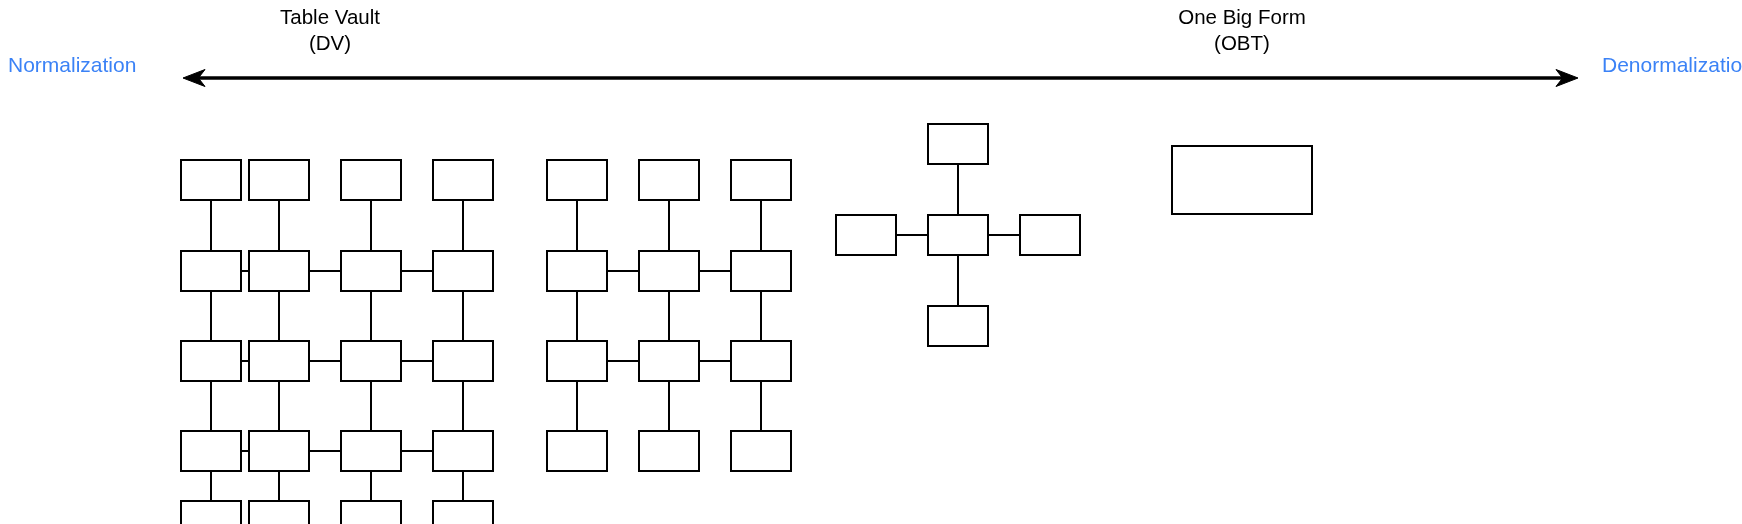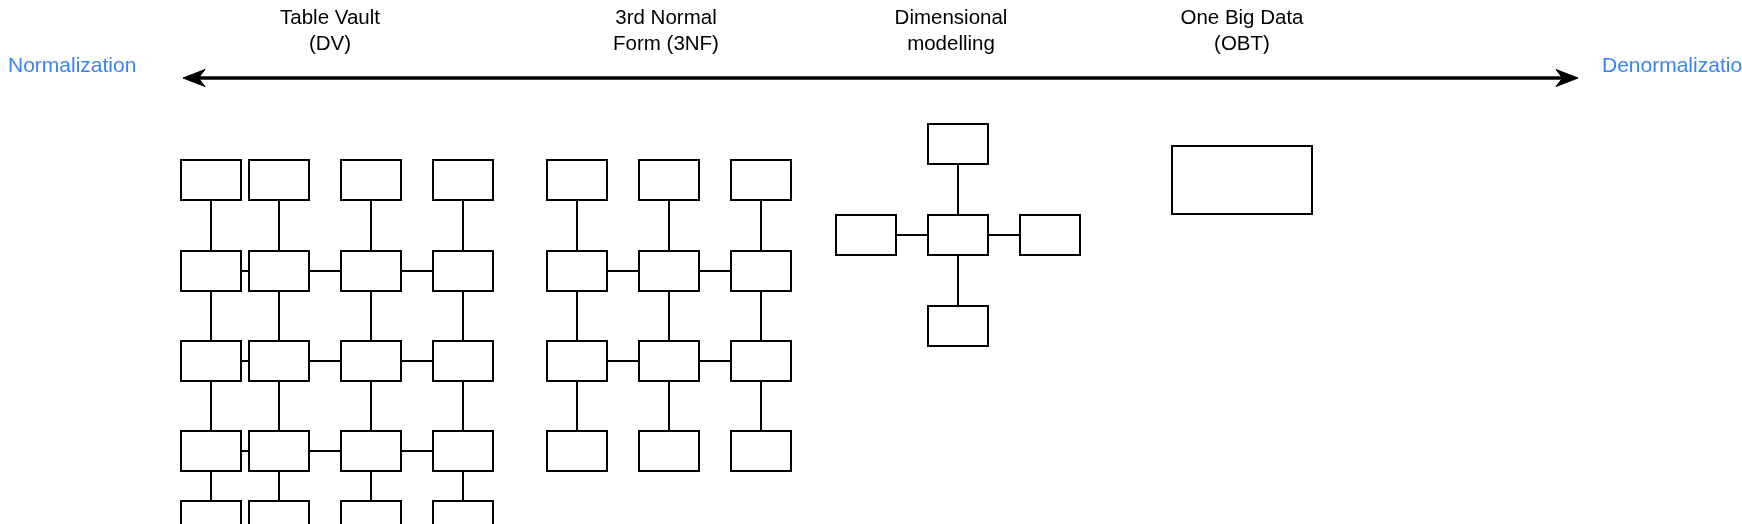--- a/index.html
+++ b/index.html
@@ -80,25 +80,21 @@
 </head>
 <body>
 
 <div id="canvas">
 
   <div class="axis-end-label" id="label-normalization">Normalization</div>
   <div class="axis-end-label" id="label-denormalization">Denormalization</div>
 
   <div class="stage-label" id="stage-label-0" style="width: 260px; left: 200px;">Table Vault
 (DV)</div>
-  <div class="stage-label" id="stage-label-1" style="width: 260px; left: 536px;">3rd Normal
-Form (3NF)</div>
-  <div class="stage-label" id="stage-label-2" style="width: 260px; left: 821px;">Dimensional
-modelling</div>
-  <div class="stage-label" id="stage-label-3" style="width: 260px; left: 1112px;">One Big Data
+  <div class="stage-label" id="stage-label-3" style="width: 260px; left: 1112px;">One Big Form
 (OBT)</div>
 
   <svg id="spectrum-arrow" viewBox="0 0 1742 524" width="1742" height="524">
     <g id="arrow-group" stroke="#000000" fill="#000000">
         <line x1="197.3" x2="1563.7" y1="78" y2="78" stroke="#000000" stroke-width="3.4"></line>
         <polygon points="183,78 205,69.5 198.4,78 205,86.5" fill="#000000"></polygon>
         <polygon points="1578,78 1556,69.5 1562.6,78 1556,86.5" fill="#000000"></polygon>
       </g>
   </svg>
 

